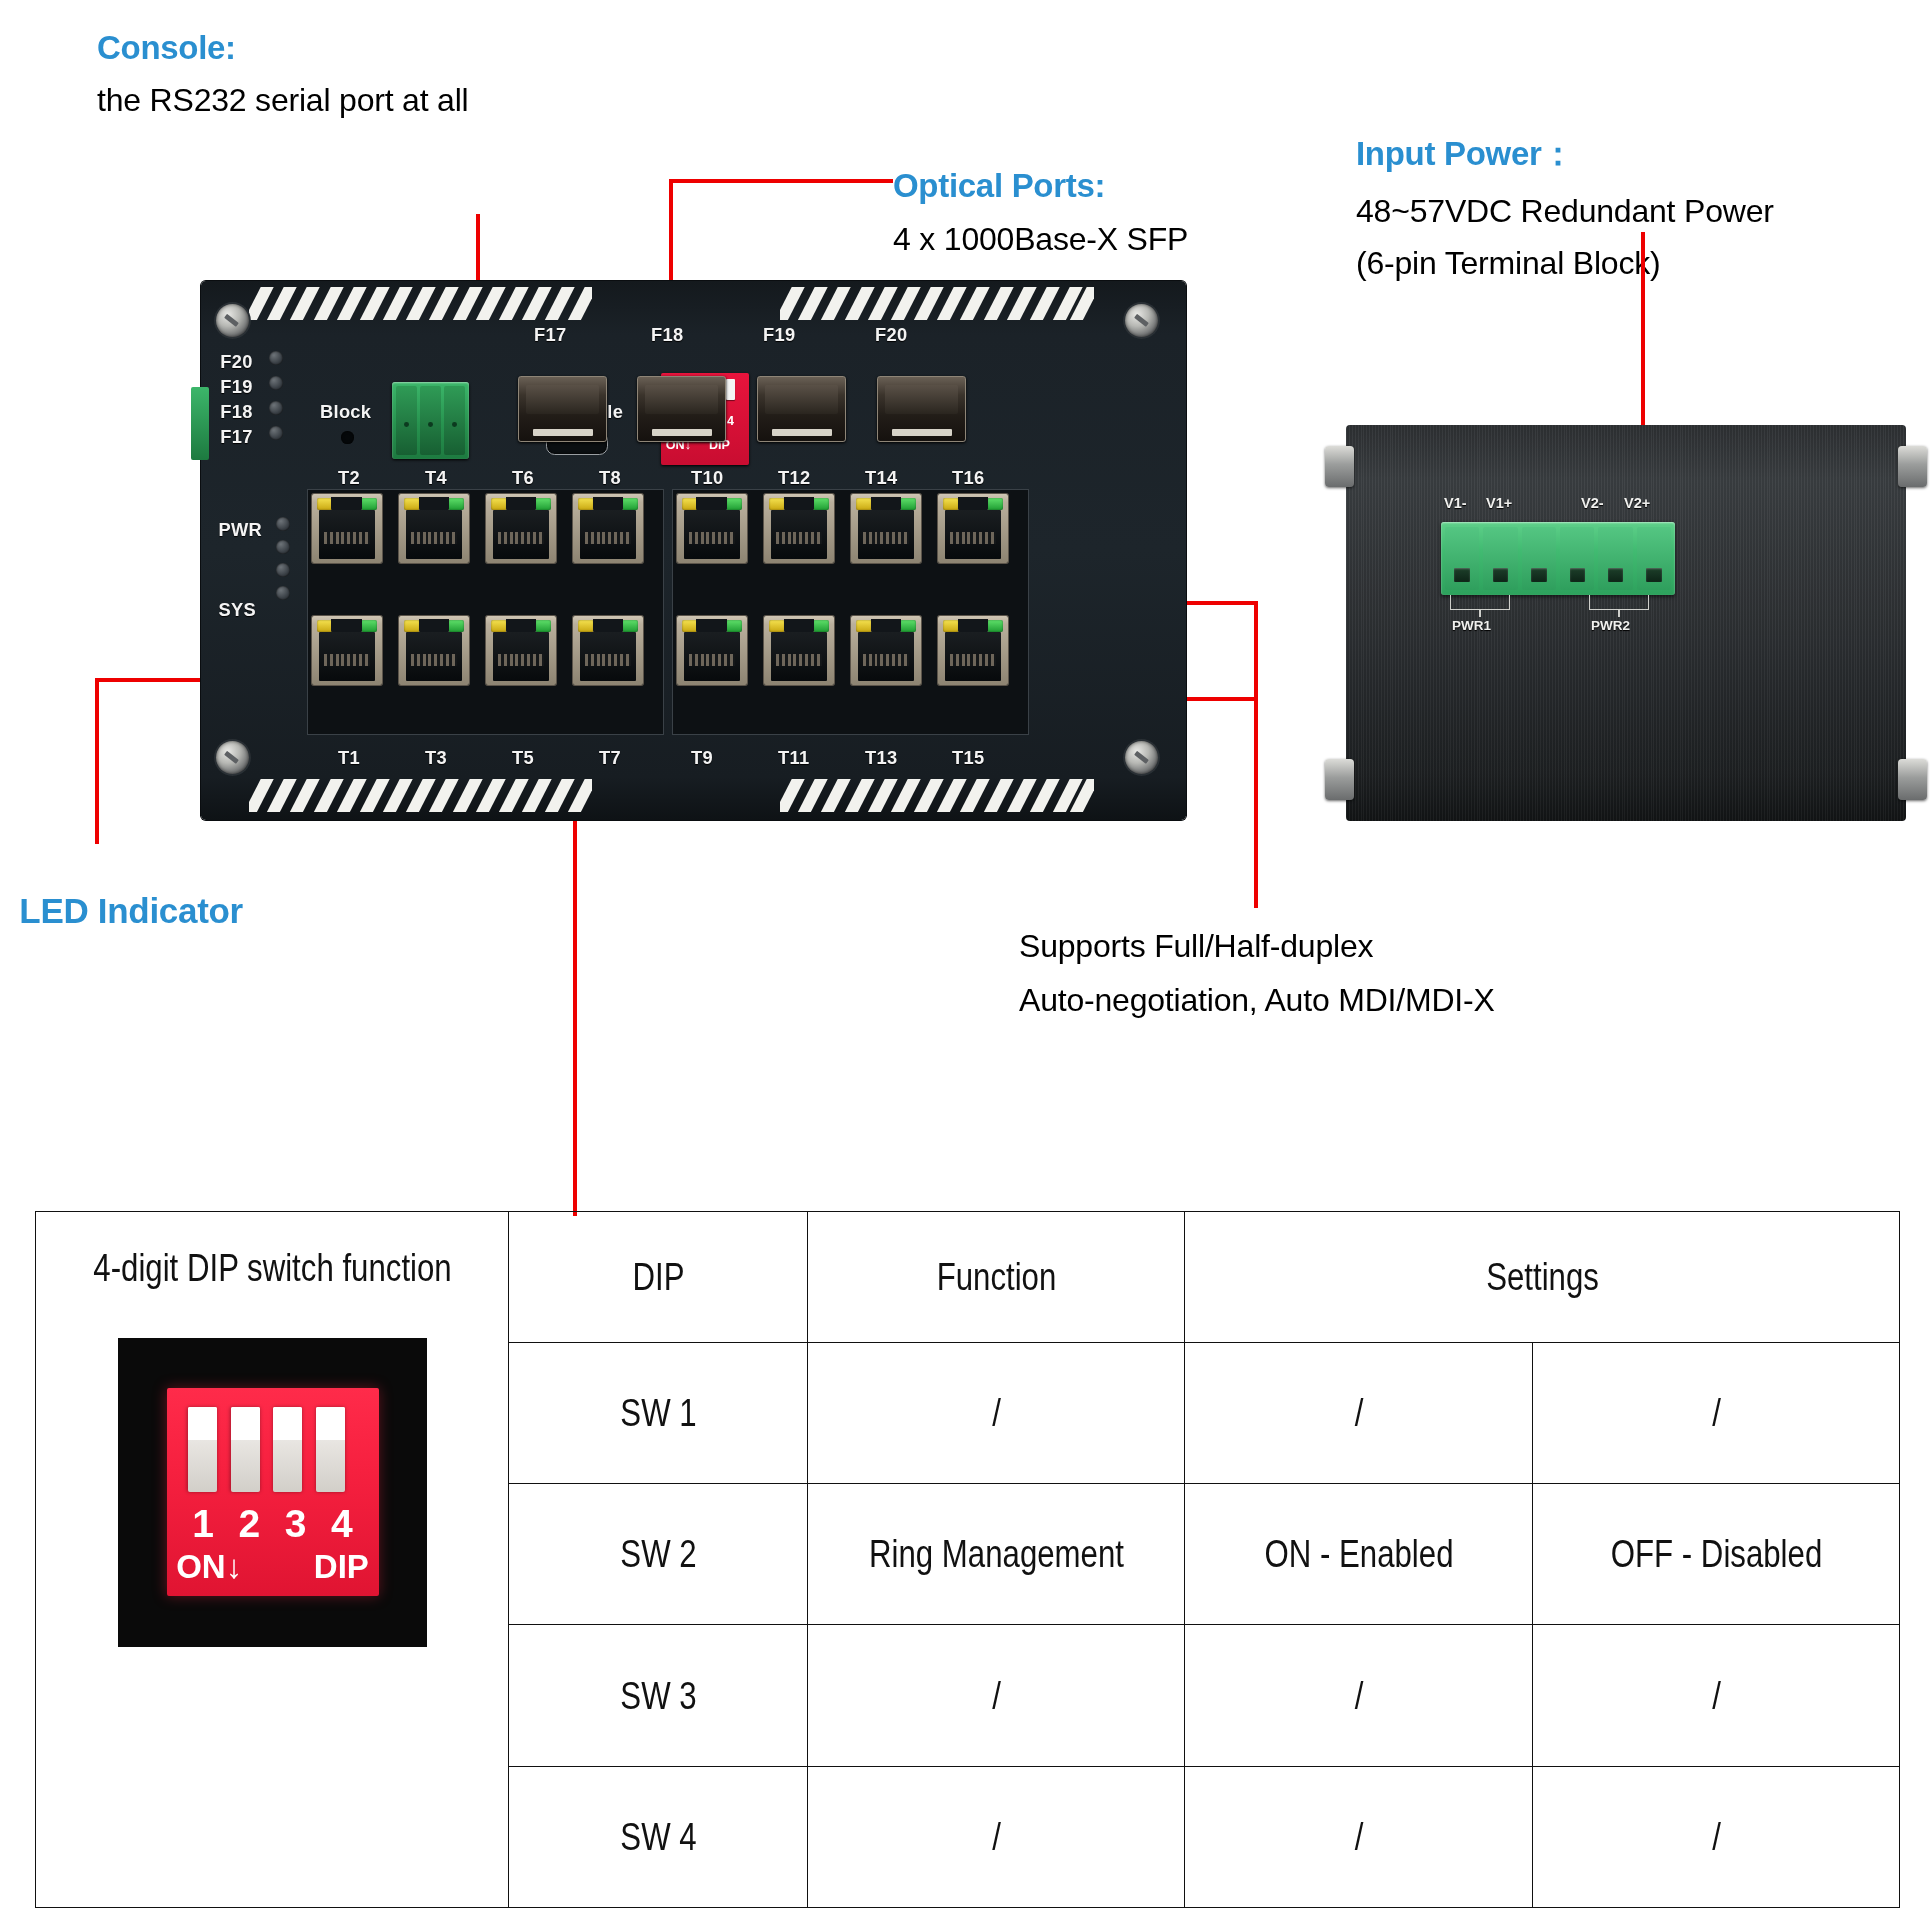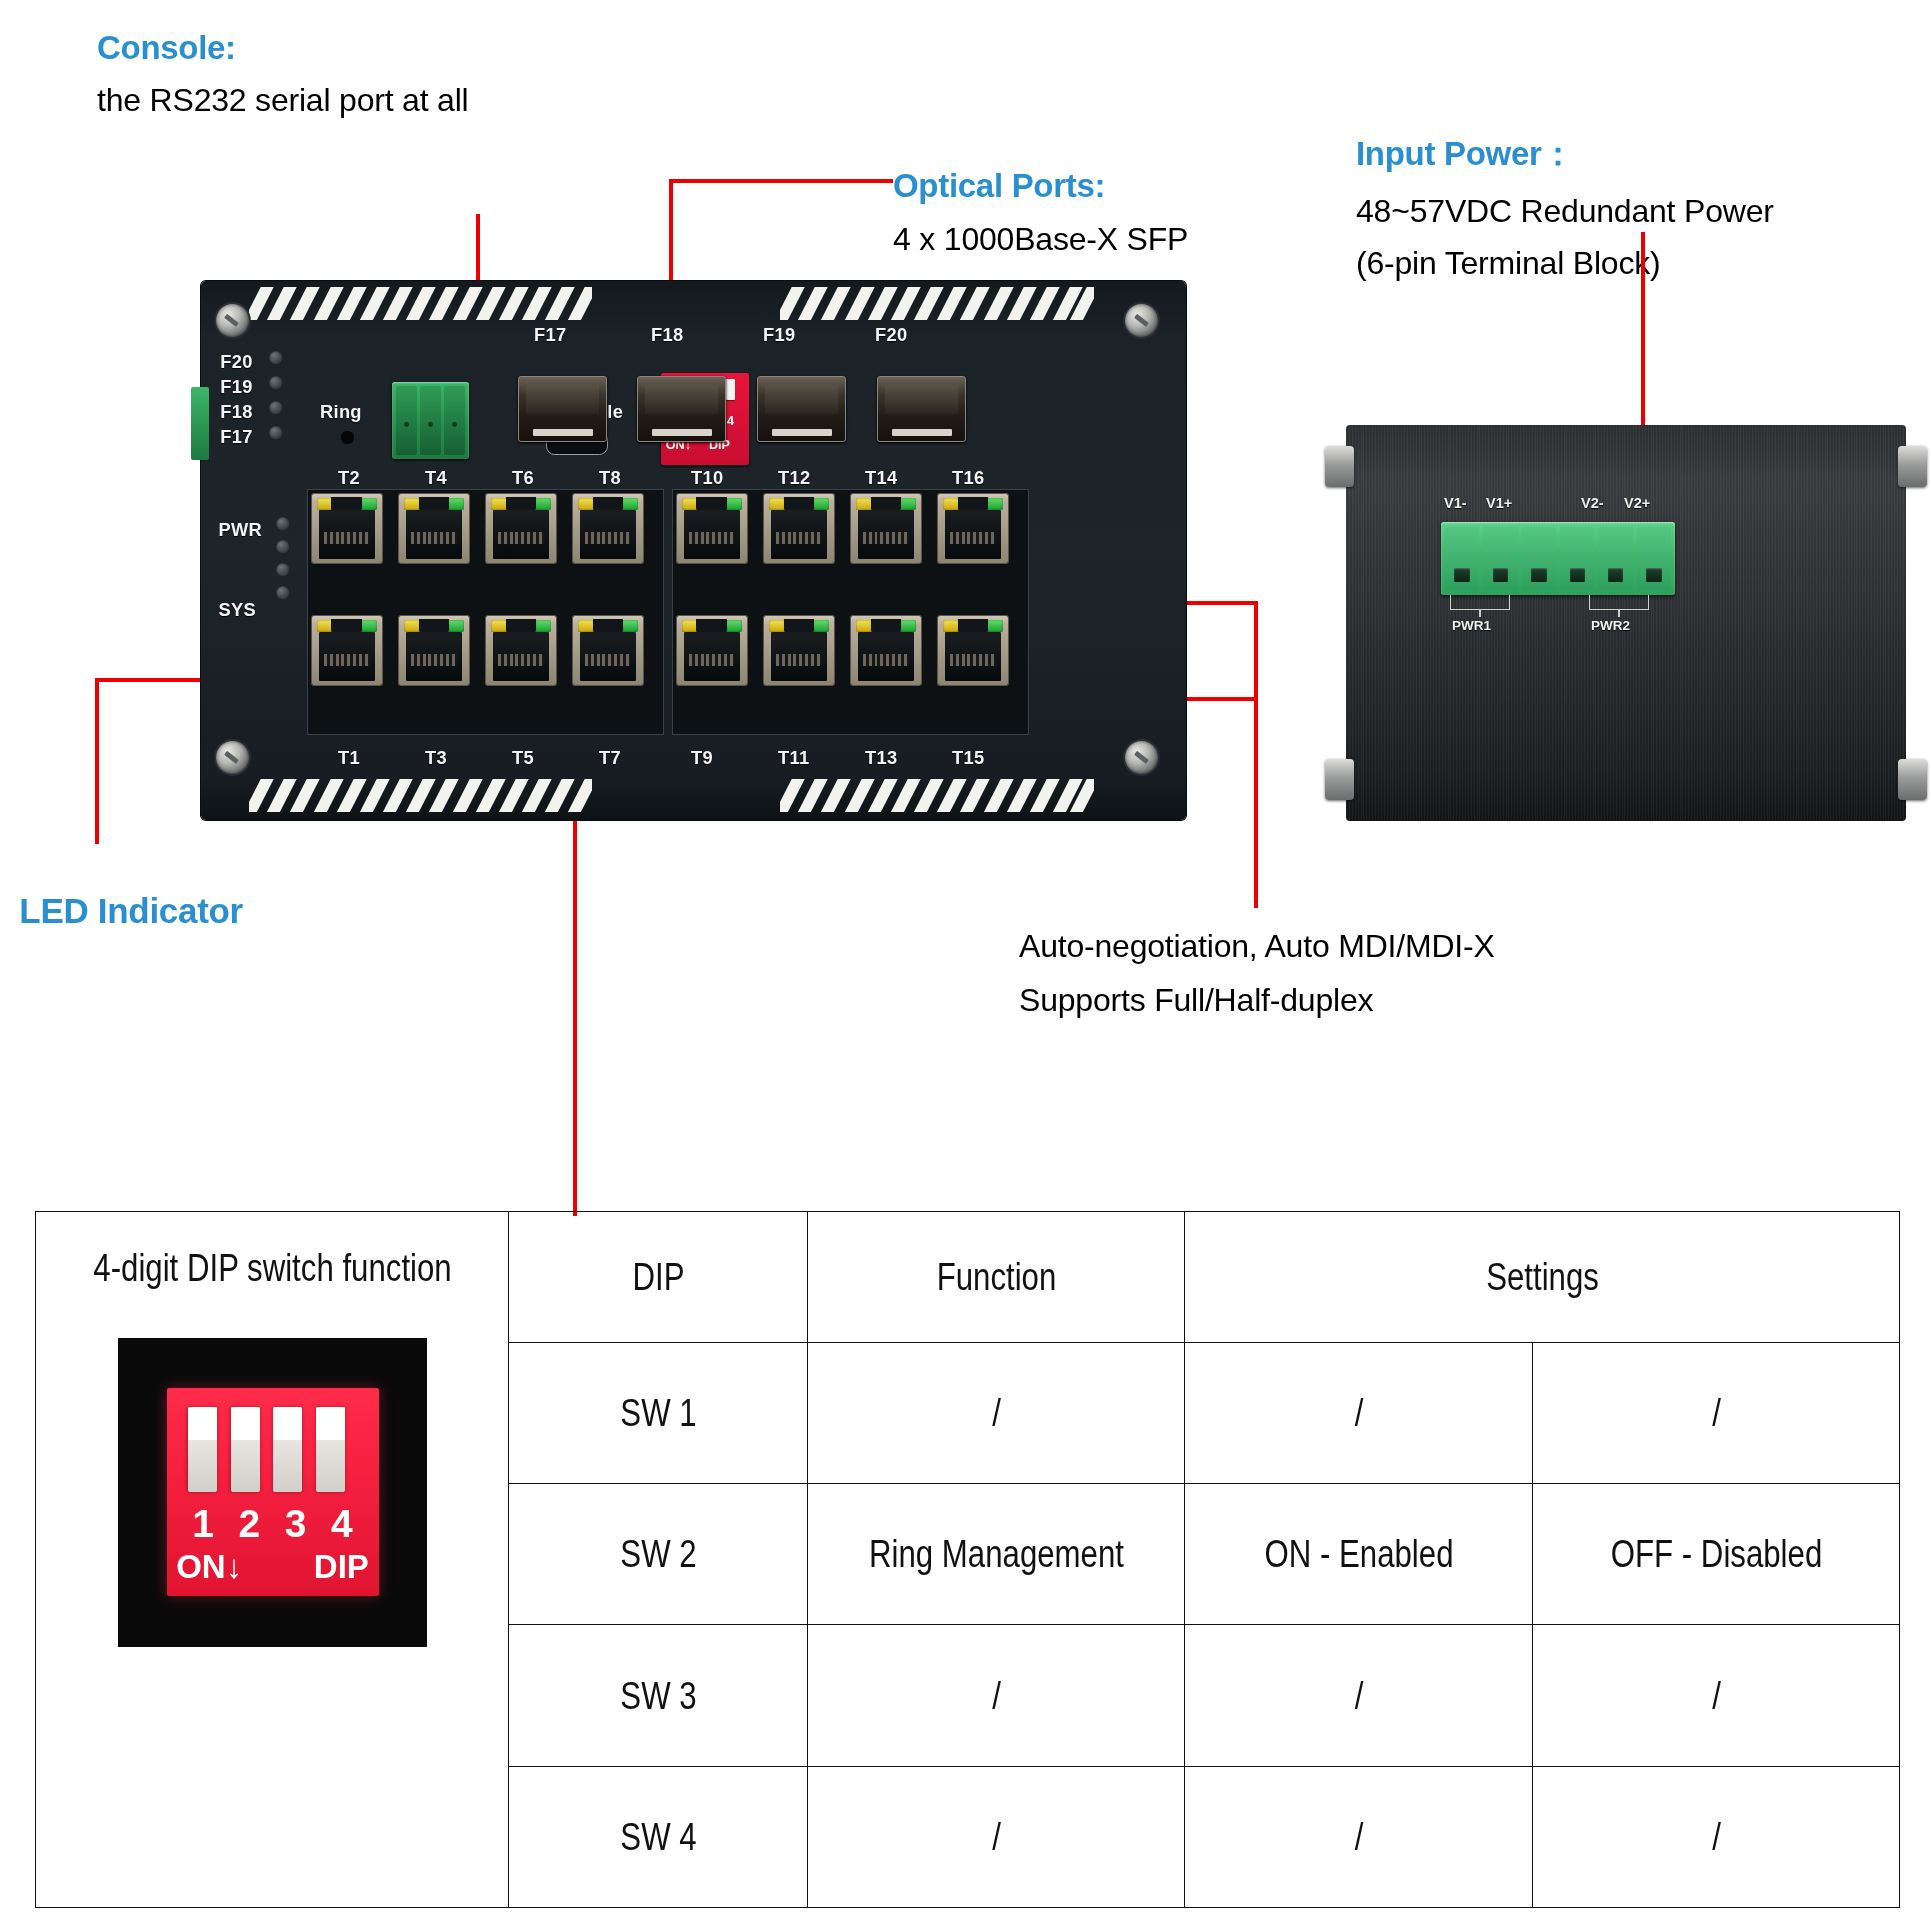--- a/index.html
+++ b/index.html
@@ -254,22 +254,22 @@
   <div class="callout-title">Input Power：</div>
   <div class="callout-line" style="margin-top:16.4px;">48~57VDC Redundant Power</div>
   <div class="callout-line" style="margin-top:14.5px;">(6-pin Terminal Block)</div>
 </div>
 
 <div class="abs" style="left:19.3px;top:859px;margin-top:32px;">
   <div class="callout-title" style="font-size:35px;">LED Indicator</div>
 </div>
 
 <div class="abs" style="left:1019px;top:912px;">
+  <div class="callout-line" style="margin-top:16.4px;">Supports Full/Half-duplex</div>
   <div class="callout-line" style="margin-top:16.4px;">Auto-negotiation, Auto MDI/MDI-X</div>
-  <div class="callout-line" style="margin-top:16.4px;">Supports Full/Half-duplex</div>
 </div>
 
 <div class="lead lead-v" style="left:476px;top:214px;height:299px;"></div>
 
 <div class="lead lead-h" style="left:669px;top:179px;width:224px;"></div>
 <div class="lead lead-v" style="left:669px;top:179px;height:324px;"></div>
 
 <div class="lead lead-v" style="left:1641px;top:232px;height:319px;"></div>
 
 <div class="lead lead-h" style="left:95px;top:678px;width:140px;"></div>
@@ -360,21 +360,21 @@
 
   <div class="panel-label" style="left:19.3px;top:70px;">F20</div>
   <div class="led-dot" style="left:68px;top:70px;"></div>
   <div class="panel-label" style="left:19.3px;top:95px;">F19</div>
   <div class="led-dot" style="left:68px;top:95px;"></div>
   <div class="panel-label" style="left:19.3px;top:120px;">F18</div>
   <div class="led-dot" style="left:68px;top:120px;"></div>
   <div class="panel-label" style="left:19.3px;top:145px;">F17</div>
   <div class="led-dot" style="left:68px;top:145px;"></div>
 
-  <div class="panel-label" style="left:119px;top:120px;">Ring</div>
+  <div class="panel-label" style="left:119px;top:120px;">Block</div>
   <div class="abs" style="left:140px;top:150px;width:12.6px;height:12.6px;border-radius:50%;background:#05080a;box-shadow:inset 0 0 2.9px #000;"></div>
 
   <div class="green-term" style="left:191px;top:101px;width:77px;height:77px;">
     <span></span>
     <span></span>
     <span></span>
   </div>
 
   <div class="panel-label" style="left:348px;top:120px;">Console</div>
   <div class="usbc" style="left:345px;top:151px;width:60px;height:21px;"></div>

